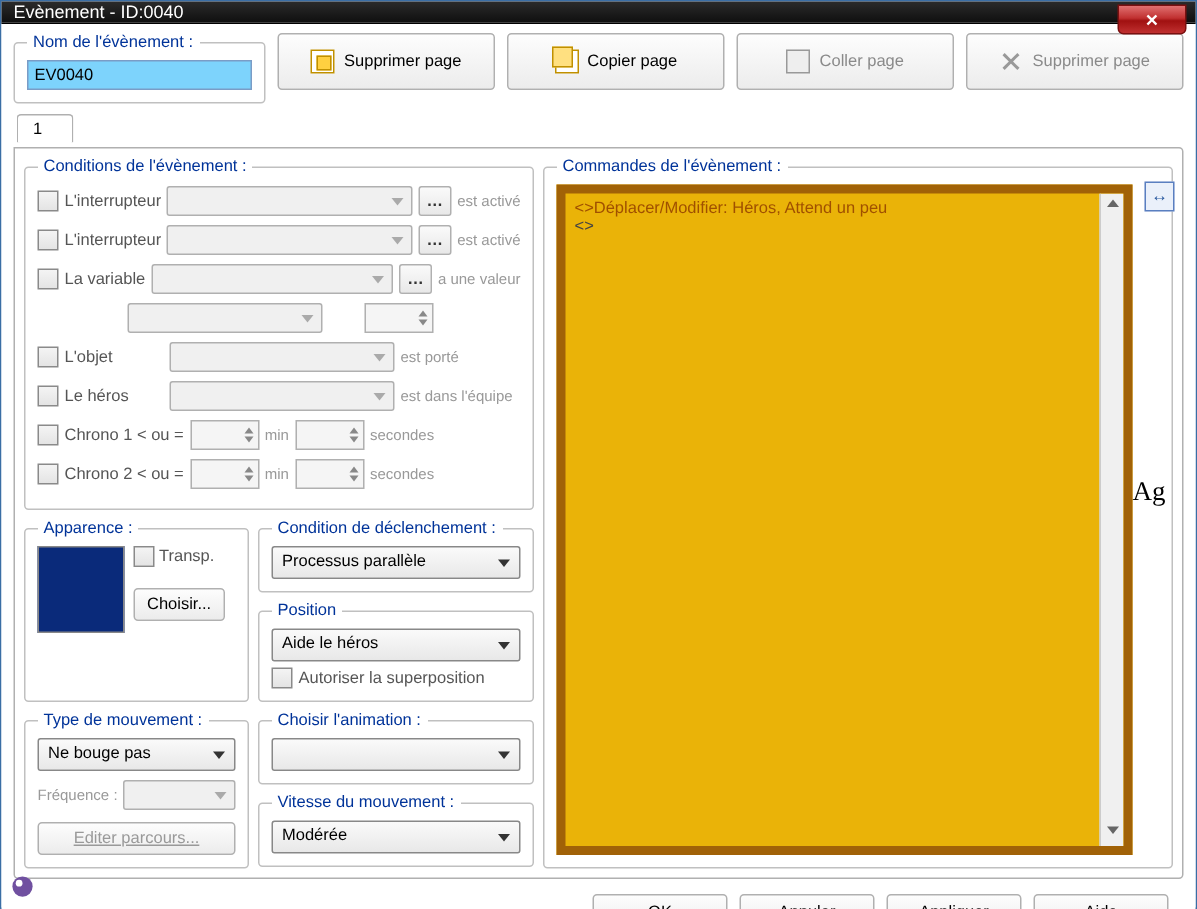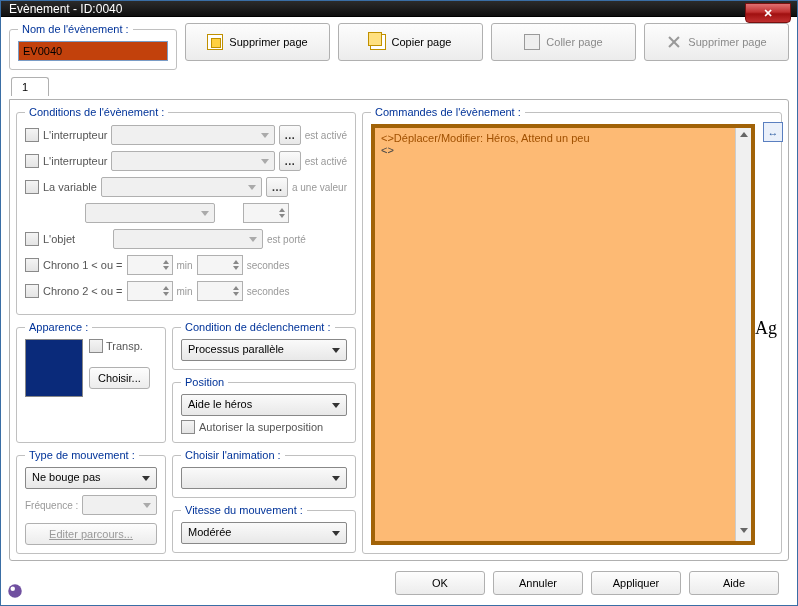--- a/index.html
+++ b/index.html
@@ -6,21 +6,21 @@
   body { margin: 0; background: #1a1a1a; width: 798px; height: 606px; overflow: hidden; }
   .window { width: 798px; height: 606px; background: #fff; border: 1px solid #3a6ea5; display: flex; flex-direction: column; }
   .titlebar { height: 28px; background: linear-gradient(to bottom, #2b2b2b, #0f0f0f); display: flex; align-items: center; color: #fff; padding-left: 8px; position: relative; border-bottom:1px solid #000;}
   .titlebar .title { font-size: 12px; }
   .closebtn { position: absolute; right: 6px; top: 2px; width: 46px; height: 20px; background: linear-gradient(to bottom,#e07070,#c03030 45%,#a01010 55%,#c03030); border:1px solid #7a1010; border-radius: 0 0 4px 4px; color:#fff; display:flex; align-items:center; justify-content:center; font-weight:bold; font-size:13px;}
   .body { flex:1; padding: 6px 8px 4px 8px; display:flex; flex-direction:column; gap:4px; background:#fff;}
   fieldset { border: 1px solid #c0c0c0; border-radius:3px; margin:0; padding:6px 8px 8px 8px; }
   legend { color:#003399; font-size:11px; padding:0 4px; }
   .row-top { display:flex; gap:8px; align-items:stretch; }
   .name-fs { width:168px; }
-  input[type=text].field { width:100%; height:20px; border:1px solid #7a9cc6; padding:2px 4px; background:#c2410c; }
+  input[type=text].field { width:100%; height:20px; border:1px solid #7a9cc6; padding:2px 4px; background:#7dd3fc; }
   .toolbar-btn { flex:1; height:38px; border:1px solid #b0b0b0; background:linear-gradient(#fdfdfd,#ececec); border-radius:3px; display:flex; align-items:center; justify-content:center; gap:6px; cursor:pointer;}
   .toolbar-btn.disabled { color:#8a8a8a; }
   .tabstrip { display:flex; margin-top:2px; margin-left:2px; }
   .tab { border:1px solid #b0b0b0; border-bottom:none; background:#fff; padding:3px 20px 3px 10px; border-radius:3px 3px 0 0; position:relative; top:1px; z-index:2;}
   .tabpage { border:1px solid #b0b0b0; flex:1; border-radius:0 3px 3px 3px; padding:6px; display:flex; gap:6px; position:relative;}
   .leftcol { width:340px; display:flex; flex-direction:column; gap:6px;}
   .rightcol { flex:1; display:flex; flex-direction:column; }
   .cond-row { display:flex; align-items:center; gap:4px; margin-bottom:4px; height:22px;}
   .chk { width:14px; height:14px; border:1px solid #8a8a8a; background:linear-gradient(#f4f4f4,#e4e4e4); }
   .lbl { color:#555; min-width:0; white-space:nowrap; }
@@ -33,21 +33,21 @@
   .spin::before,.spin::after{content:"";position:absolute;right:3px;border-left:3px solid transparent;border-right:3px solid transparent;}
   .spin::before{top:4px;border-bottom:4px solid #888;}
   .spin::after{bottom:4px;border-top:4px solid #888;}
   .small-info{ color:#999; font-size:10px; white-space:nowrap;}
   .grid2 { display:flex; gap:6px; }
   .app-box { width:58px; height:58px; background:#0a2a7a; border:1px solid #888; }
   .btn { border:1px solid #b0b0b0; background:linear-gradient(#fdfdfd,#ececec); border-radius:3px; padding:2px 8px; cursor:pointer; height:22px; display:flex; align-items:center; justify-content:center;}
   .btn.disabled{color:#999;text-decoration:underline;}
   .sel { height:22px; border:1px solid #888; background:linear-gradient(#fafafa,#e8e8e8); position:relative; padding:3px 18px 0 6px; border-radius:2px;}
   .sel::after{content:"";position:absolute;right:6px;top:8px;border-left:4px solid transparent;border-right:4px solid transparent;border-top:5px solid #333;}
-  .cmd-list { flex:1; border:4px solid #a16207; background:#fdba74; padding:4px 6px; font-family: monospace,"Courier New"; font-size:11px; position:relative; overflow:hidden;}
+  .cmd-list { flex:1; border:6px solid #a16207; background:#eab308; padding:4px 6px; font-family: monospace,"Courier New"; font-size:11px; position:relative; overflow:hidden;}
   .cmd-list .line1 { color:#a05000; }
   .cmd-list .line2 { color:#444; }
   .scroll-v { position:absolute; right:0; top:0; bottom:0; width:16px; background:#f0f0f0; border-left:1px solid #ccc;}
   .scroll-v .tri{width:0;height:0;border-left:4px solid transparent;border-right:4px solid transparent;margin:4px auto;}
   .scroll-v .tri.up{border-bottom:5px solid #666;}
   .scroll-v .tri.dn{border-top:5px solid #666;position:absolute;bottom:4px;left:4px;}
   .expand-btn { position:absolute; right:-2px; top:4px; width:20px; height:20px; border:1px solid #5a7fc0; background:#eaf0fa; display:flex; align-items:center; justify-content:center; color:#2a5aa0; font-weight:bold; font-size:12px;}
   .ag-label { position:absolute; right:4px; top:200px; font-size:18px; color:#000; font-family:serif;}
   .footer { height:36px; display:flex; justify-content:flex-end; align-items:center; gap:8px; padding:4px 10px; background:#fff;}
   .footer .btn { width:90px; height:24px; justify-content:center;}
@@ -136,20 +136,26 @@
             <div class="spin"></div>
           </div>
           <div class="cond-row">
             <div class="chk"></div>
             <span class="lbl w60">L'objet</span>
             <div class="dd disabled w150"></div>
             <span class="small-info">est porté</span>
           </div>
           <div class="cond-row">
             <div class="chk"></div>
+            <span class="lbl w60">Le héros</span>
+            <div class="dd disabled w150"></div>
+            <span class="small-info">est dans l'équipe</span>
+          </div>
+          <div class="cond-row">
+            <div class="chk"></div>
             <span class="lbl">Chrono 1 &lt; ou =</span>
             <div class="spin"></div>
             <span class="small-info">min</span>
             <div class="spin"></div>
             <span class="small-info">secondes</span>
           </div>
           <div class="cond-row">
             <div class="chk"></div>
             <span class="lbl">Chrono 2 &lt; ou =</span>
             <div class="spin"></div>

